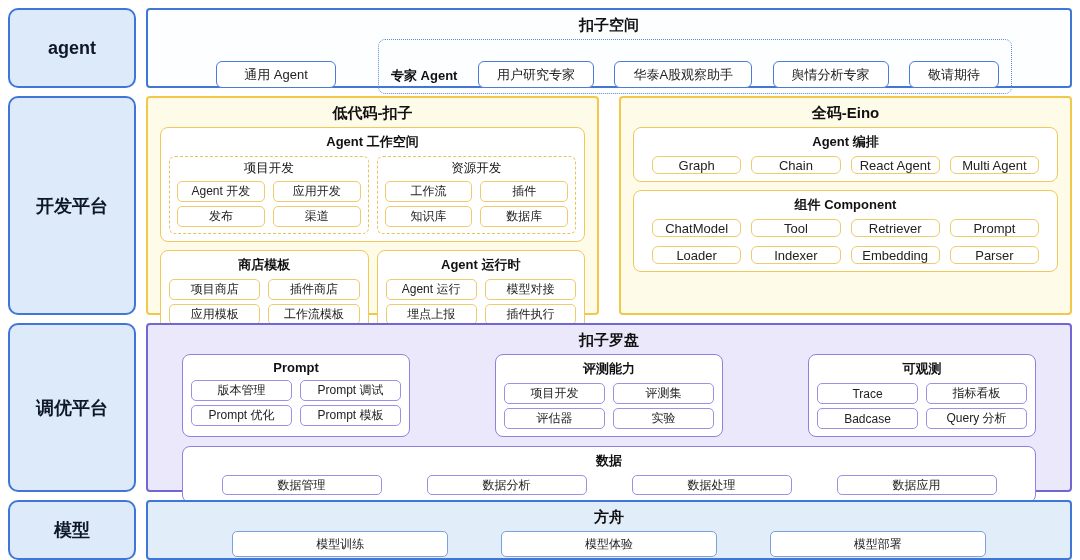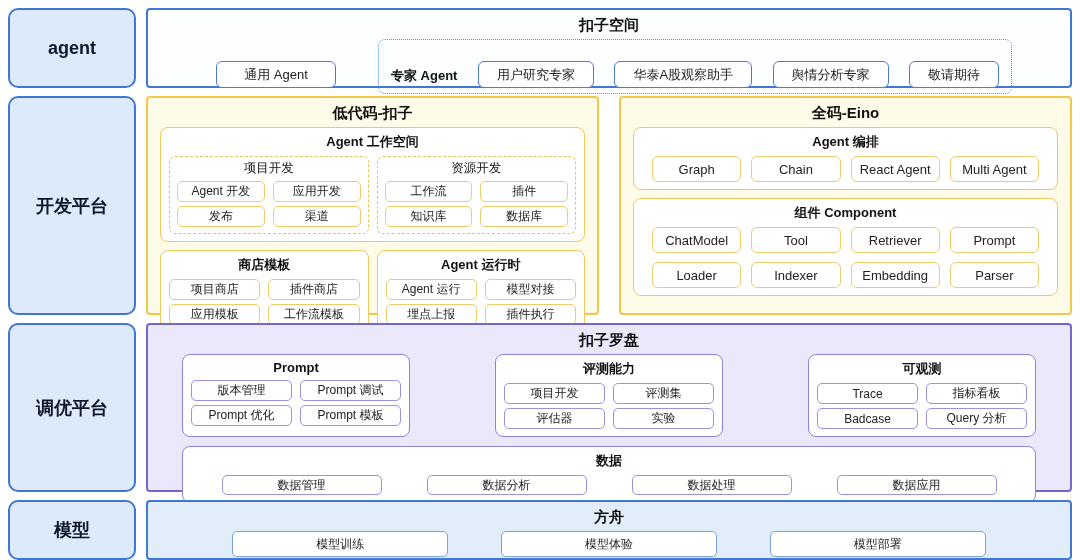--- a/index.html
+++ b/index.html
@@ -79,21 +79,21 @@
   .general-agent { min-width:120px; }
   .expert-group {
     flex:1; display:flex; align-items:center; justify-content:space-between;
     gap:10px; border:1.5px dotted #5b8bda; border-radius:7px;
     padding:5px 12px;
   }
   .expert-label { font-weight:bold; font-size:13px; color:#111;margin-top:18px; }
   
   .dev-wrap { display:flex; gap:20px; }
   .dev-wrap > .panel { flex:1; }
-  .eino-chip { height:26px; font-size:13px; border-radius:6px; }
+  .eino-chip { height:18px; font-size:13px; border-radius:6px; }
   
   .tune-row {
     display:flex; justify-content:space-between;
     padding:0 22px; flex:0 0 auto;
   }
   .tune-row .sub { width:228px; }
   .data-sub { margin:9px 22px 0; }
   .data-chip-row { display:flex; justify-content:space-around; padding:0 8px; }
   .data-chip-row .chip { width:160px; height:20px;text-align:center; }
   

